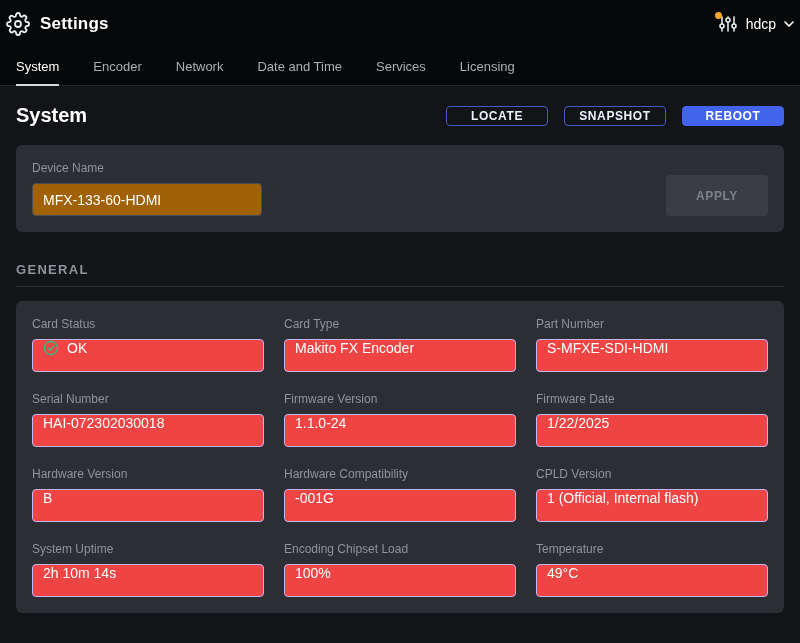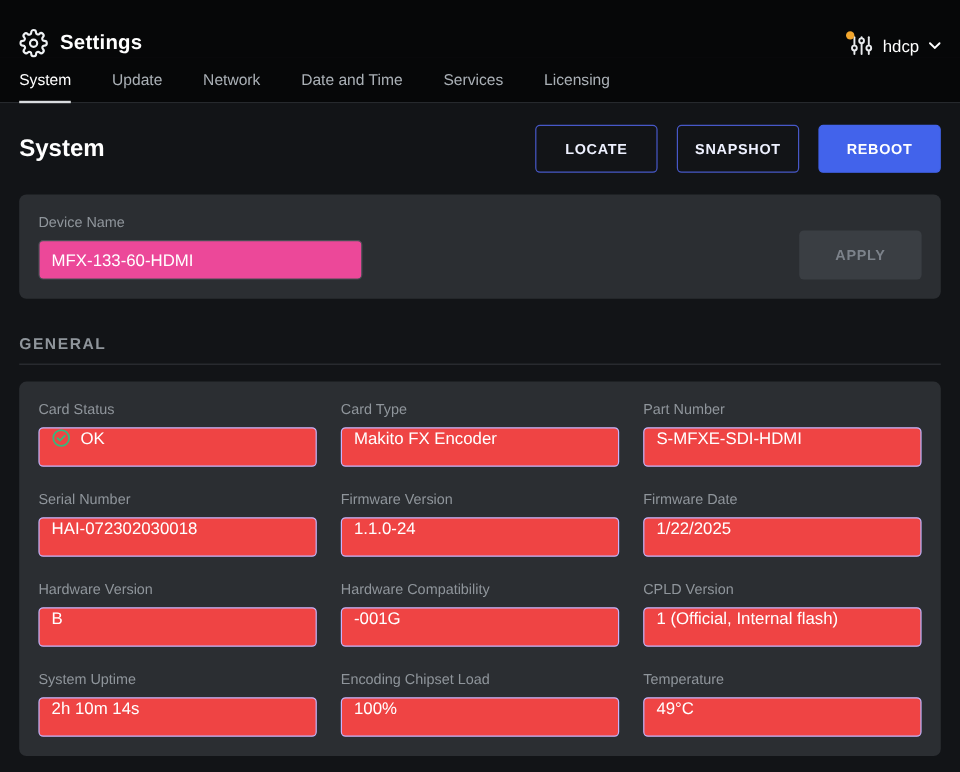--- a/index.html
+++ b/index.html
@@ -6,22 +6,22 @@
   html, body { margin: 0; padding: 0; }
   body {
     width: 800px; height: 643px; overflow: hidden;
     background: #121417;
     color: #ffffff;
     font-family: "Liberation Sans", sans-serif;
   }
   
   .topbar {
     height: 48px; background: #060708;
-    display: flex; align-items: flex-end; justify-content: space-between;
-    padding: 0 16px;
+    display: flex; align-items: center; justify-content: space-between;
+    padding: 0 6px;
   }
   .brand { display: flex; align-items: center; gap: 10px; }
   .app-title { font-size: 17px; font-weight: 700; margin: 0; letter-spacing: .2px; }
   .usermenu { display: flex; align-items: center; gap: 8px; font-size: 14px; cursor: pointer; }
   .sliders-wrap { position: relative; width: 20px; height: 20px; }
   .notif-dot {
     position: absolute; left: -3px; top: -2px; width: 7px; height: 7px;
     border-radius: 50%; background: #f2a62e; display: block;
   }
   
@@ -41,38 +41,38 @@
   }
   
   main { padding: 0 16px; }
   .page-head {
     display: flex; justify-content: space-between; align-items: center;
     margin: 18px 0 18px;
   }
   .page-title { font-size: 20px; font-weight: 700; margin: 0; }
   .actions { display: flex; gap: 16px; }
   .btn {
-    height: 40px; min-width: 102px; border-radius: 4px;
+    height: 20px; min-width: 102px; border-radius: 4px;
     font-size: 12px; font-weight: 700; letter-spacing: .6px;
     font-family: "Liberation Sans", sans-serif; cursor: pointer;
     padding: 0 14px;
   }
   .btn.outline { background: transparent; border: 1px solid #4758c8; color: #eef1ff; }
   .btn.solid   { background: #4263eb; border: 1px solid #4263eb; color: #ffffff; }
   
   .card { background: #2b2e32; border-radius: 6px; }
   .device-card {
     padding: 16px; margin-bottom: 30px;
     display: flex; justify-content: space-between; align-items: flex-end;
   }
   .flabel {
     display: block; color: #8f959b; font-size: 12px; margin-bottom: 8px;
   }
   .text-input {
-    width: 270px; height: 33px; background: #ec4899;
+    width: 230px; height: 33px; background: #a16207;
     border: 1px solid #4a4f55; border-radius: 4px;
     color: #ffffff; font-size: 14px; padding: 0 10px;
     font-family: "Liberation Sans", sans-serif;
   }
   .btn.apply {
     background: #3a3e43; border: none; color: #7c828a;
     min-width: 102px; height: 41px; cursor: default;
   }
   
   .section-head {
@@ -122,21 +122,21 @@
       <span class="icon">
         <svg width="10" height="6" viewBox="0 0 10 6" fill="none" stroke="#ffffff" stroke-width="1.6" stroke-linecap="round">
             <path d="M1 1l4 4 4-4"></path>
           </svg>
       </span>
     </div>
   </header>
 
   <nav class="tabs">
     <span class="tab active">System</span>
-    <span class="tab">Update</span>
+    <span class="tab">Encoder</span>
     <span class="tab">Network</span>
     <span class="tab">Date and Time</span>
     <span class="tab">Services</span>
     <span class="tab">Licensing</span>
   </nav>
 
   <main>
 
     <div class="page-head">
       <h2 class="page-title">System</h2>

